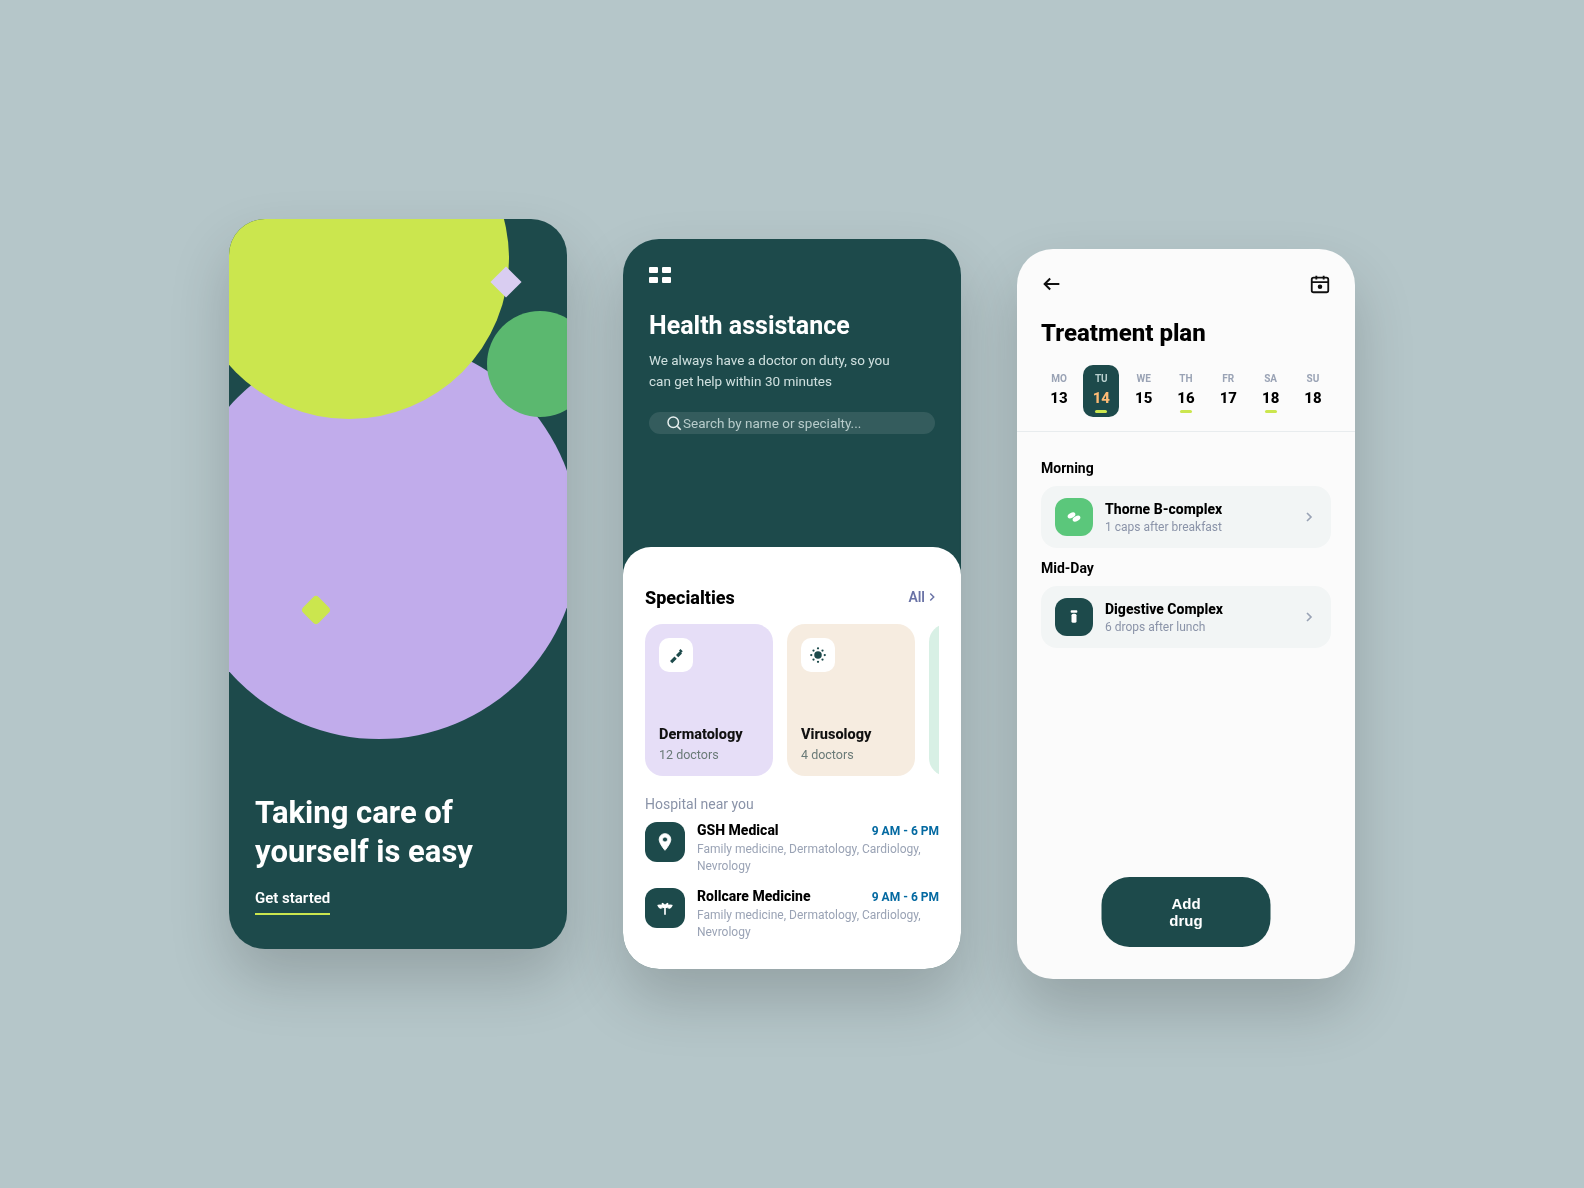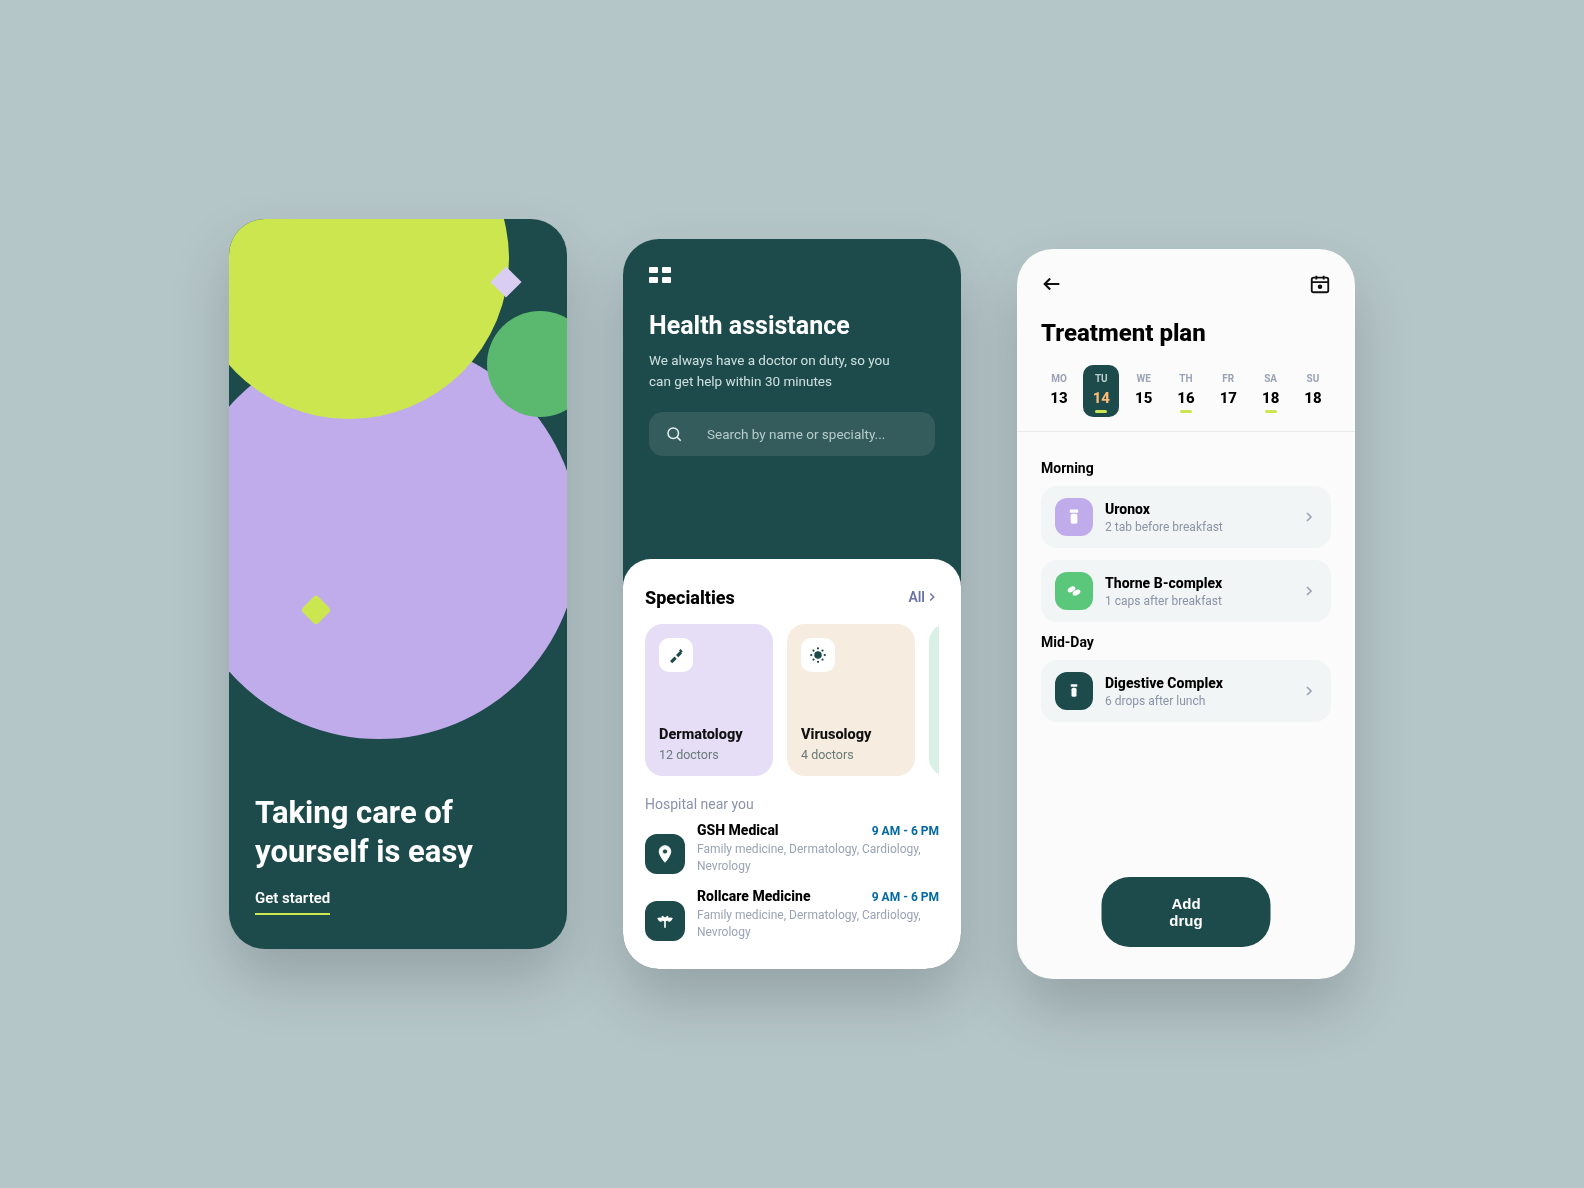--- a/index.html
+++ b/index.html
@@ -46,46 +46,46 @@
 .ob-cta{ display:inline-block; color:#fff; font-size:15px; font-weight:600; padding-bottom:6px; border-bottom:2.5px solid #cbe64e; cursor:pointer;}
 
 
 .home-top{ padding:28px 26px 0; color:#fff;}
 .menu-icon{ width:22px; height:16px; display:grid; grid-template-columns:1fr 1fr; grid-template-rows:1fr 1fr; gap:4px; cursor:pointer;}
 .menu-icon span{ background:#fff; border-radius:1px;}
 .home-title{ font-size:25px; font-weight:700; margin-top:28px;}
 .home-sub{ font-size:13.5px; color:#cfe0df; margin-top:10px; line-height:1.55; max-width:260px;}
 .search-bar{
   margin-top:20px; background:rgba(255,255,255,.10); border-radius:14px;
-  display:flex; align-items:center; gap:24px; padding:13px 16px; cursor:text;
+  display:flex; align-items:center; gap:0; padding:2px 16px; cursor:text;
 }
 .search-bar svg{ width:18px; height:18px; stroke:#e6efee; }
 .search-bar .ph{ color:#b7cccb; font-size:13.5px;}
 .home-card{
   position:absolute; left:0; right:0; bottom:0; background:#fff;
-  border-radius:28px 28px 0 0; padding:28px 22px 14px;
+  border-radius:28px 28px 0 0; padding:40px 22px 14px;
 }
 .spec-head{ display:flex; align-items:center; justify-content:space-between; margin-bottom:16px;}
 .spec-head h3{ font-size:18px; font-weight:800;}
 .spec-all{ display:flex; align-items:center; color:#6a73a6; font-size:14px; font-weight:600; cursor:pointer;}
 .spec-all svg{ width:14px; height:14px; stroke:#6a73a6;}
 .spec-row{ display:flex; gap:14px; overflow:hidden;}
 .spec-card{
   flex:0 0 128px; height:152px; border-radius:18px; padding:14px;
   display:flex; flex-direction:column; justify-content:space-between; cursor:pointer;
 }
 .spec-card.lav{ background:#e6def7;}
 .spec-card.peach{ background:#f6ece0;}
 .spec-card.mint{ background:#d8f0e5;}
 .spec-badge{ width:34px; height:34px; background:#fff; border-radius:10px; display:flex; align-items:center; justify-content:center; }
 .spec-badge svg{ width:18px; height:18px; fill:#1d4a4b;}
 .spec-name{ font-size:14.5px; font-weight:800; color:#111;}
 .spec-count{ font-size:12.5px; color:#6a7a77; margin-top:4px;}
 .hosp-title{ font-size:14px; color:#8a93a8; margin-top:20px; margin-bottom:10px;}
-.hosp-item{ display:flex; gap:12px; margin-bottom:14px; cursor:pointer;align-items:flex-end;}
+.hosp-item{ display:flex; gap:12px; margin-bottom:14px; cursor:pointer;}
 .hosp-ico{ width:40px; height:40px; background:#1d4a4b; border-radius:12px; display:flex; align-items:center; justify-content:center; flex:none;}
 .hosp-ico svg{ width:20px; height:20px; stroke:#fff; fill:#fff;}
 .hosp-txt{ flex:1;}
 .hosp-name-row{ display:flex; justify-content:space-between; align-items:baseline;}
 .hosp-name{ font-size:14px; font-weight:800;}
 .hosp-hours{ font-size:12px; font-weight:700; color:#0369a1;}
 .hosp-tags{ font-size:12px; color:#9aa3b5; line-height:1.4; margin-top:3px;}
 
 
 .tx-top{ padding:24px 24px 0;}
@@ -282,35 +282,20 @@
         <div class="date-cell">
           <div class="dow">SU</div>
           <div class="dnum">18</div>
         </div>
       </div>
   </div>
   <div class="tx-divider"></div>
   <div class="tx-sections">
     <div class="tx-sec-title">Morning</div>
     <div class="drug">
-      <div class="drug-ico lav">
-          <svg viewBox="0 0 24 24">
-            <rect x="7" y="3" width="10" height="4" rx="1"></rect>
-            <rect x="8" y="8" width="8" height="12" rx="2"></rect>
-          </svg>
-        </div>
-      <div class="drug-txt">
-        <div class="drug-name">Uronox</div>
-        <div class="drug-sub">2 tab before breakfast</div>
-      </div>
-      <svg class="chev" viewBox="0 0 24 24" fill="none" stroke-width="2.5">
-          <polyline points="9 6 15 12 9 18"></polyline>
-        </svg>
-    </div>
-    <div class="drug">
       <div class="drug-ico green">
           <svg viewBox="0 0 24 24">
             <ellipse cx="9" cy="10" rx="5" ry="3" transform="rotate(-30 9 10)"></ellipse>
             <ellipse cx="15" cy="14" rx="5" ry="3" transform="rotate(-30 15 14)"></ellipse>
           </svg>
         </div>
       <div class="drug-txt">
         <div class="drug-name">Thorne  B-complex</div>
         <div class="drug-sub">1 caps after breakfast</div>
       </div>

